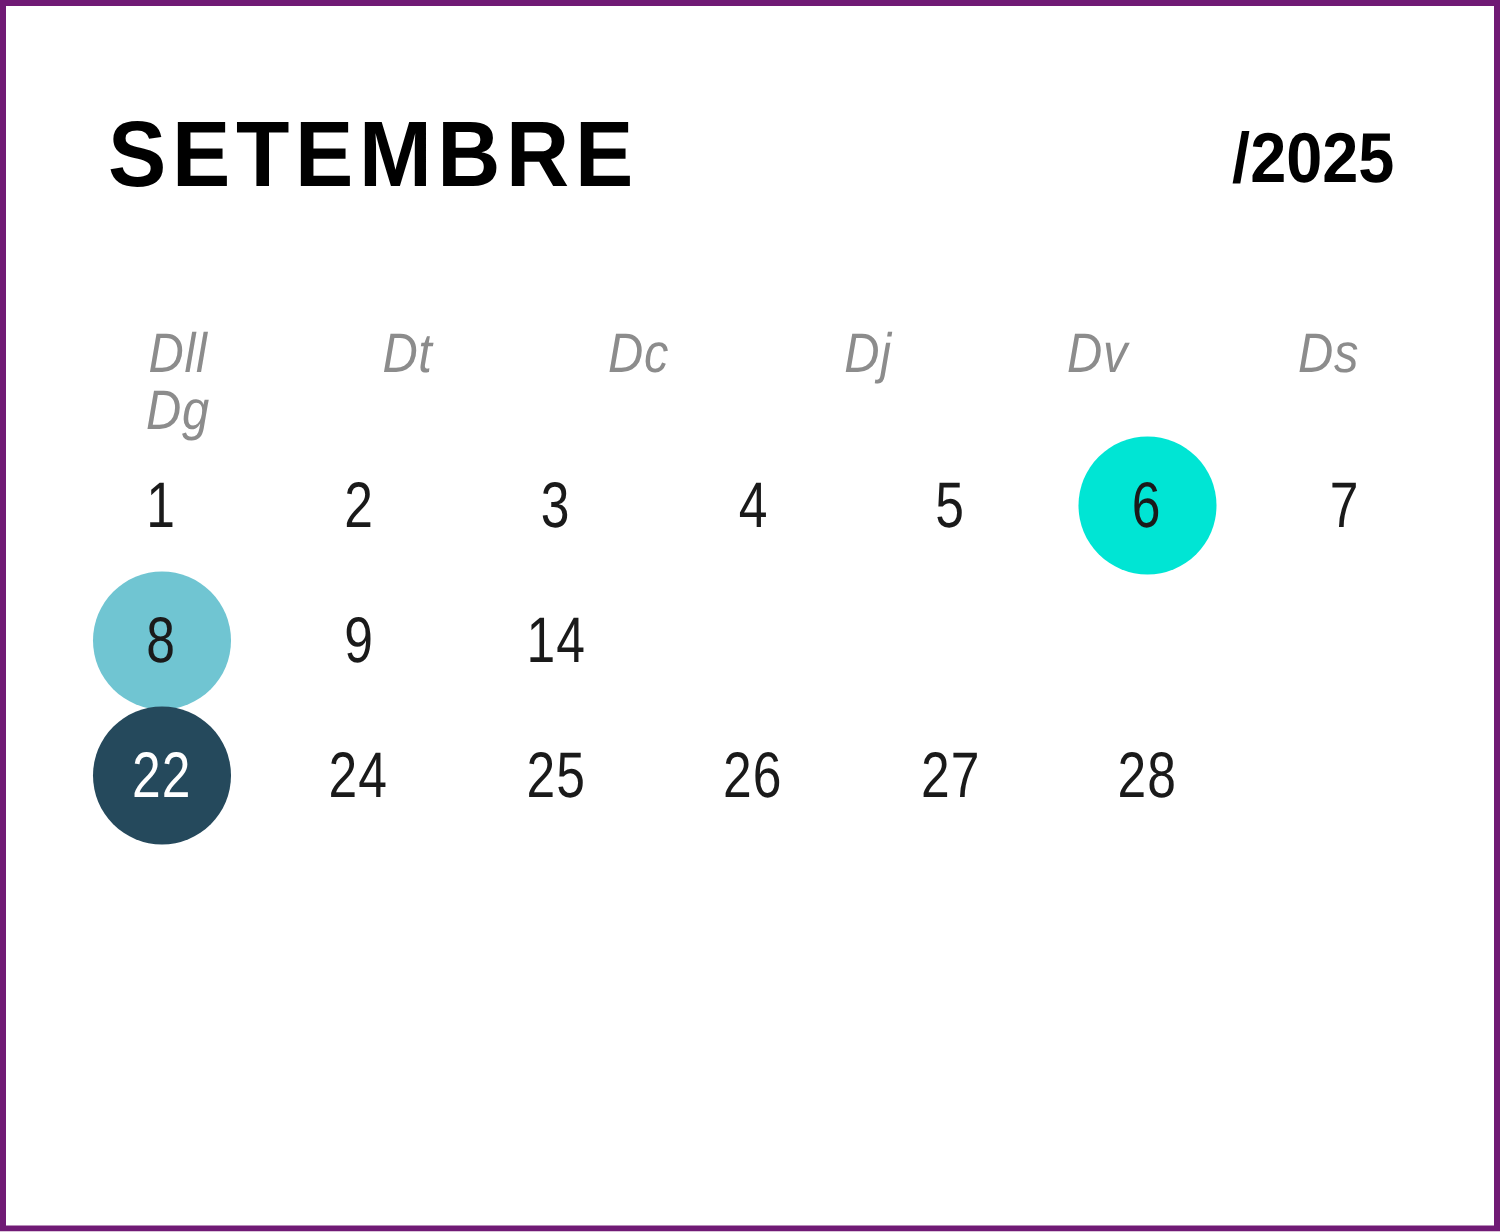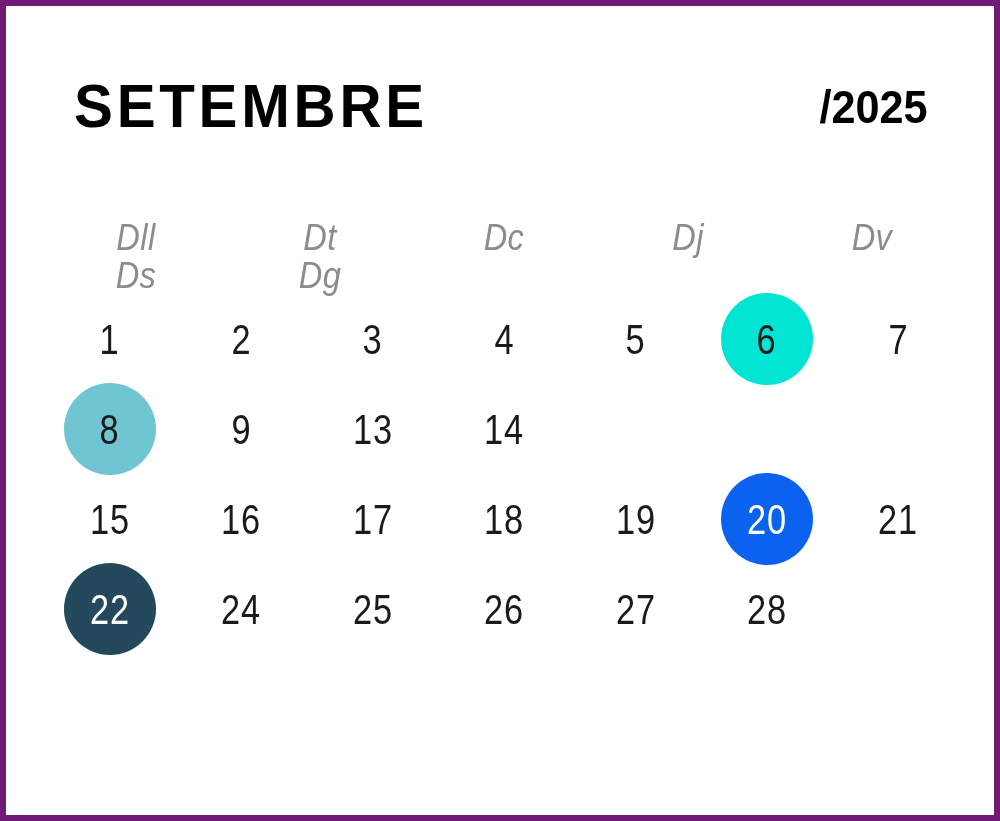--- a/index.html
+++ b/index.html
@@ -10,21 +10,21 @@
   }
   body {
     font-family: "Liberation Sans", sans-serif;
   }
   .calendar-page {
     position: relative;
     width: 1000px;
     height: 821px;
     box-sizing: border-box;
     background: #ffffff;
-    border: 6px solid #701a75;
+    border: 4px solid #701a75;
     overflow: hidden;
   }
 
   
   .cal-header {
     position: absolute;
     left: 68px;
     right: 66px;
     top: 62px;
     height: 76px;
@@ -57,21 +57,21 @@
 
   
   .cal-grid {
     position: absolute;
     left: 38px;
     top: 212px;
     width: 920px;
   }
   .weekday-row {
     display: grid;
-    grid-template-columns: repeat(5, 1fr);
+    grid-template-columns: repeat(6, 1fr);
     height: 76px;
     align-items: center;
   }
   .weekday-cell {
     text-align: center;
     font-family: "Liberation Sans", sans-serif;
     font-size: 37px;
     font-style: italic;
     font-weight: 400;
     color: #8c8c8c;
@@ -168,48 +168,21 @@
         </div>
         <div class="week-row">
           <div class="day-cell marked">
             <span class="day-marker" style="background: rgb(112, 197, 210);"></span>
             <span class="day-num">8</span>
           </div>
           <div class="day-cell">
             <span class="day-num">9</span>
           </div>
           <div class="day-cell">
-            <span class="day-num">13</span>
-          </div>
-          <div class="day-cell">
             <span class="day-num">14</span>
-          </div>
-        </div>
-        <div class="week-row">
-          <div class="day-cell">
-            <span class="day-num">15</span>
-          </div>
-          <div class="day-cell">
-            <span class="day-num">16</span>
-          </div>
-          <div class="day-cell">
-            <span class="day-num">17</span>
-          </div>
-          <div class="day-cell">
-            <span class="day-num">18</span>
-          </div>
-          <div class="day-cell">
-            <span class="day-num">19</span>
-          </div>
-          <div class="day-cell marked">
-            <span class="day-marker" style="background: rgb(10, 98, 239);"></span>
-            <span class="day-num light">20</span>
-          </div>
-          <div class="day-cell">
-            <span class="day-num">21</span>
           </div>
         </div>
         <div class="week-row">
           <div class="day-cell marked">
             <span class="day-marker" style="background: rgb(37, 73, 92);"></span>
             <span class="day-num light">22</span>
           </div>
           <div class="day-cell">
             <span class="day-num">24</span>
           </div>

